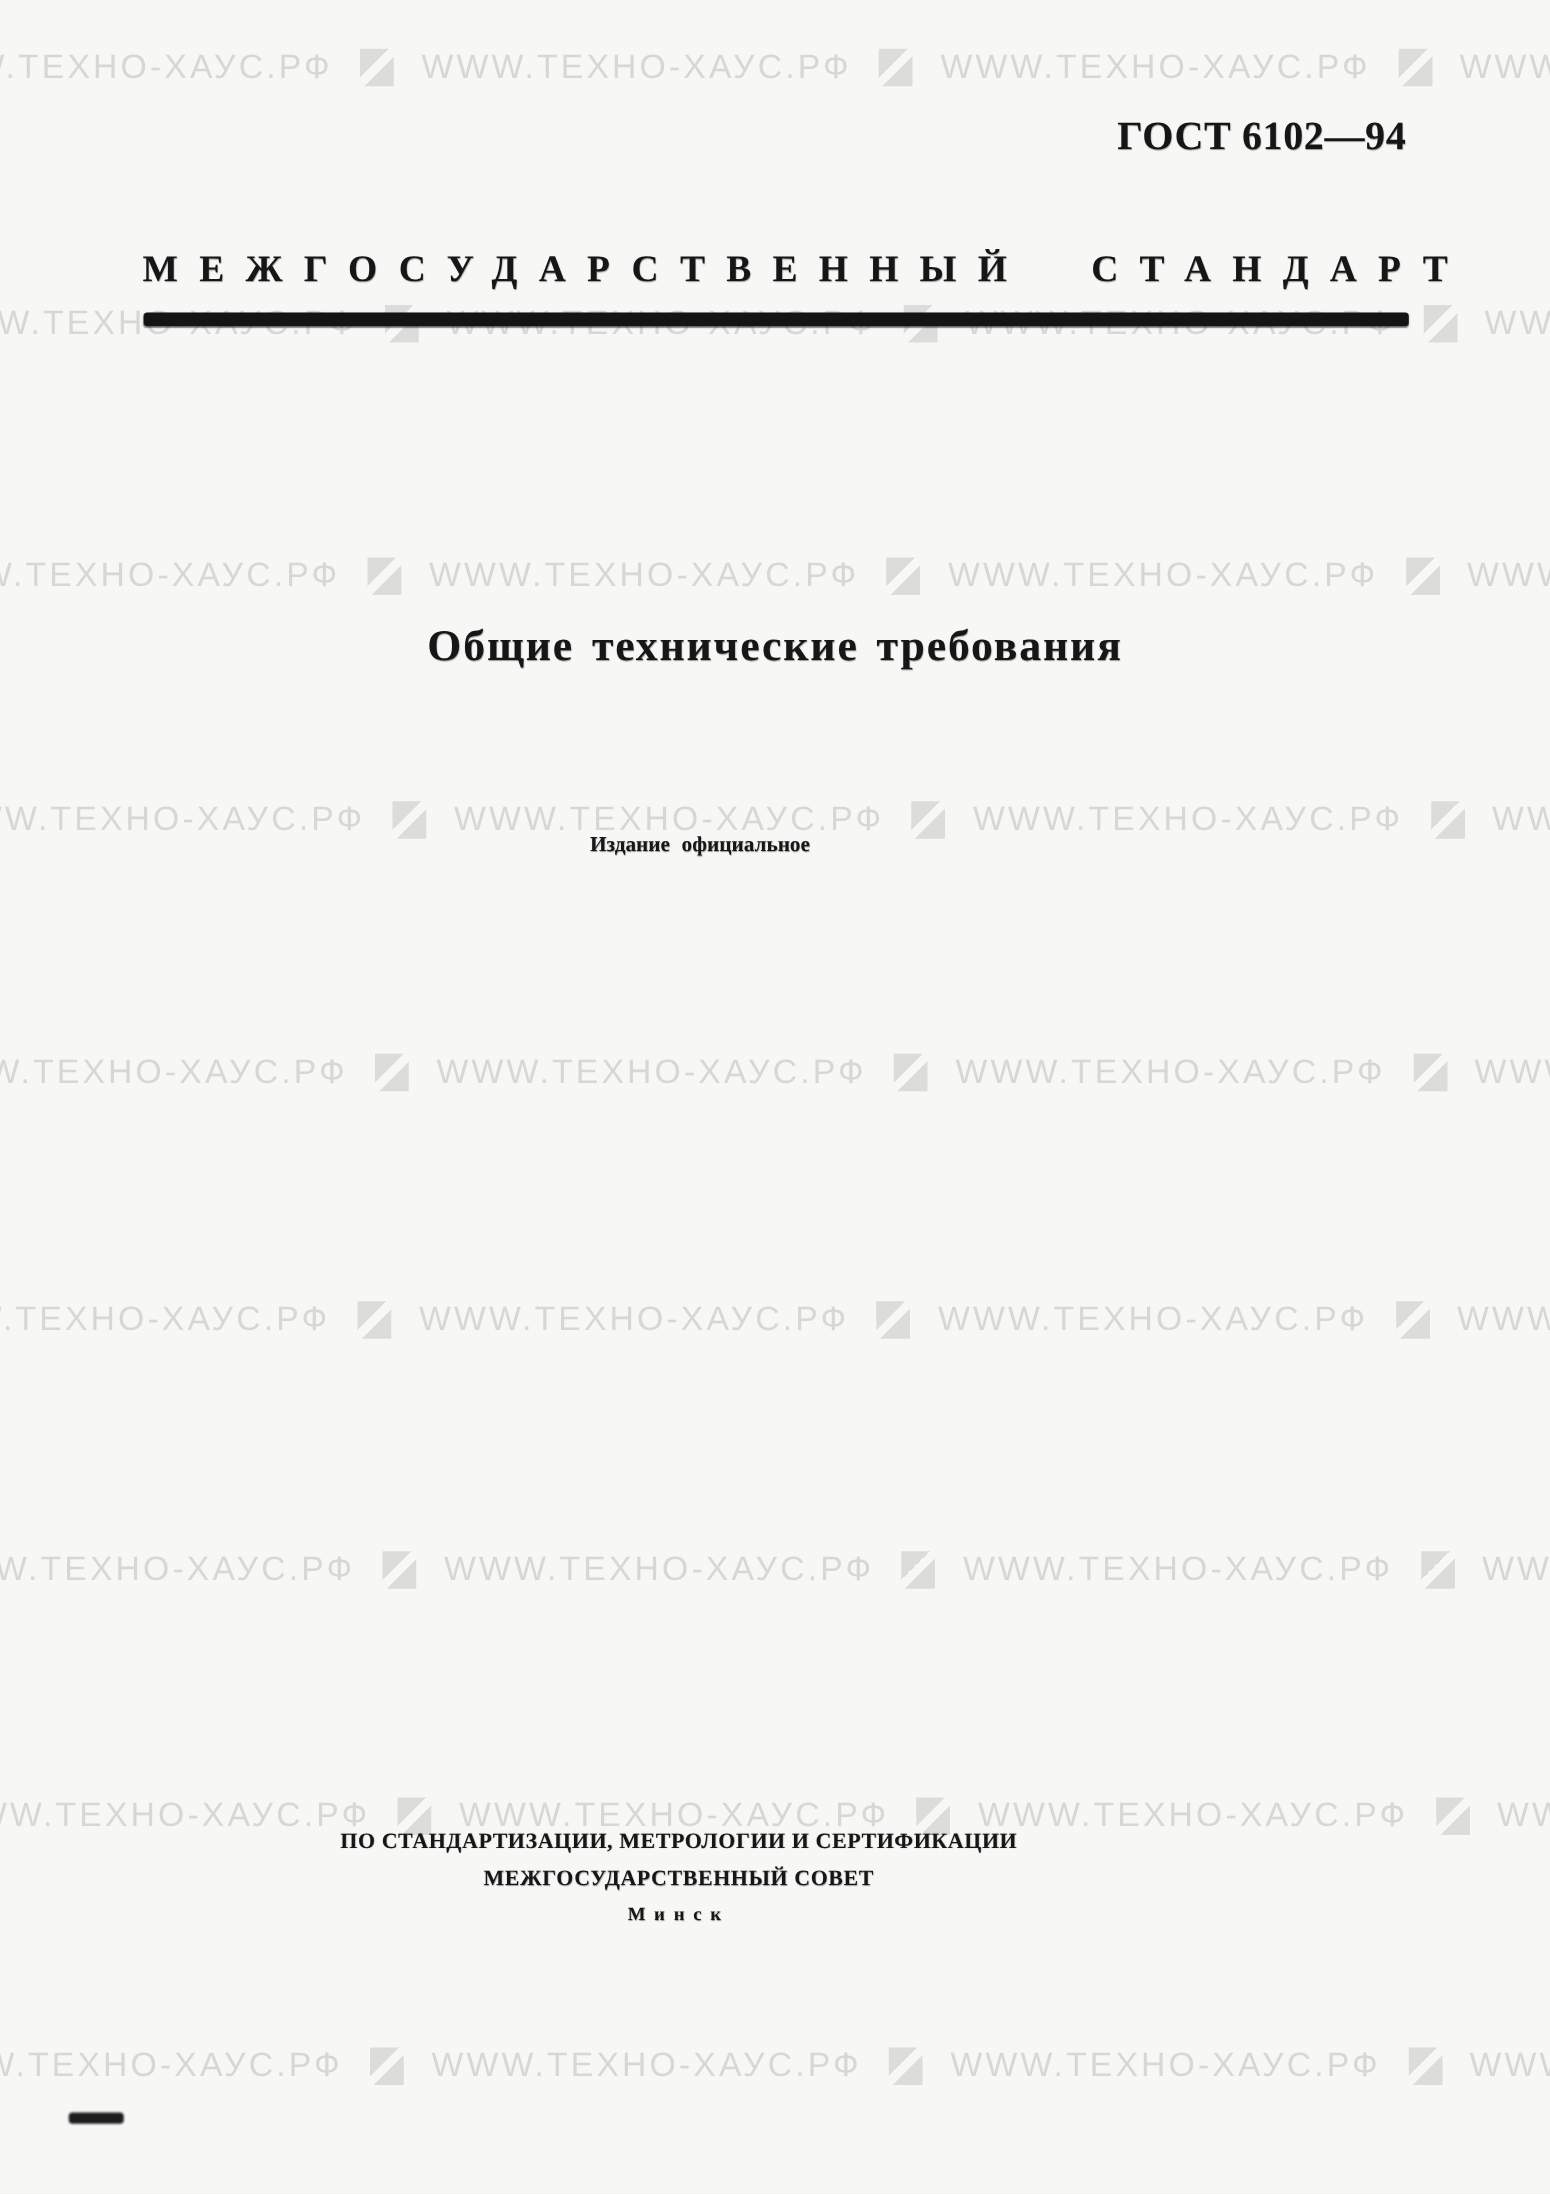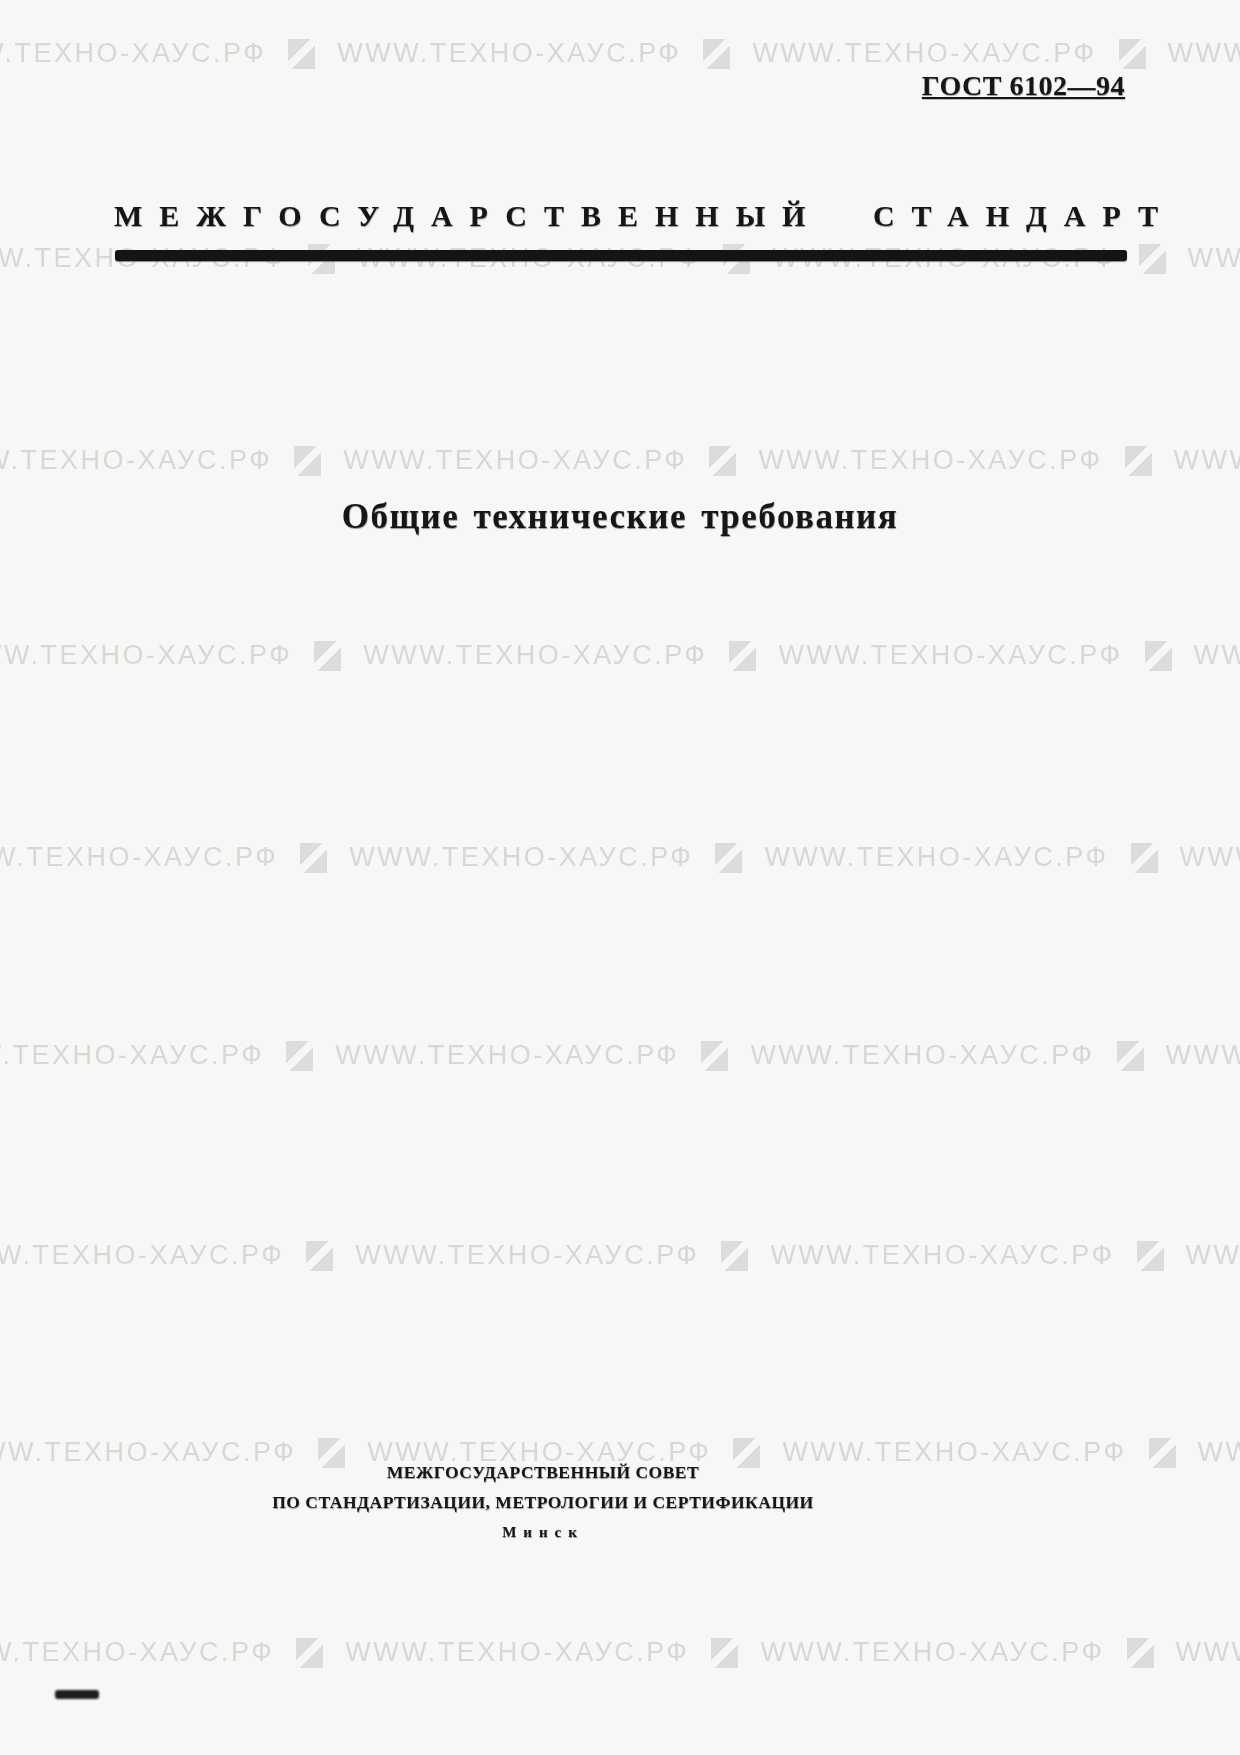--- a/index.html
+++ b/index.html
@@ -37,25 +37,24 @@
     margin-right: 22px;
     background: linear-gradient(135deg, #dcdcda 40%, #f7f7f6 40%, #f7f7f6 58%, #dcdcda 58%);
   }
 
   
   .content { position: absolute; inset: 0; z-index: 2; }
   .content .ink { text-shadow: 0.4px 0.6px 0.9px rgba(30,30,30,0.45); }
 
   .doc-number {
     position: absolute;
-    top: 70px; right: 115px;
-    font-size: 28px;
+    top: 90px; right: 115px;
+    font-size: 32px;
     font-weight: bold;
     letter-spacing: 0.5px;
-    text-decoration: underline;
   }
   .std-header {
     position: absolute;
     top: 199px; left: 114px; width: 1012px;
     text-align: center;
     font-size: 30px;
     font-weight: bold;
     letter-spacing: 17px;
     word-spacing: 26px;
     white-space: nowrap;
@@ -215,23 +214,24 @@
 
     <div class="doc-number ink">ГОСТ 6102—94</div>
 
     <div class="std-header ink">МЕЖГОСУДАРСТВЕННЫЙ СТАНДАРТ</div>
 
     <div class="rule"></div>
 
 
     <h2 class="subtitle ink">Общие технические требования</h2>
 
+    <div class="edition ink">Издание официальное</div>
 
     <div class="publisher">
+      <div class="pub-line ink">ПО СТАНДАРТИЗАЦИИ, МЕТРОЛОГИИ И СЕРТИФИКАЦИИ</div>
       <div class="pub-line ink">МЕЖГОСУДАРСТВЕННЫЙ СОВЕТ</div>
-      <div class="pub-line ink">ПО СТАНДАРТИЗАЦИИ, МЕТРОЛОГИИ И СЕРТИФИКАЦИИ</div>
       <div class="city ink">Минск</div>
     </div>
 
     <div class="print-mark"></div>
 
   </div>
 </div>
 
 </body></html>

